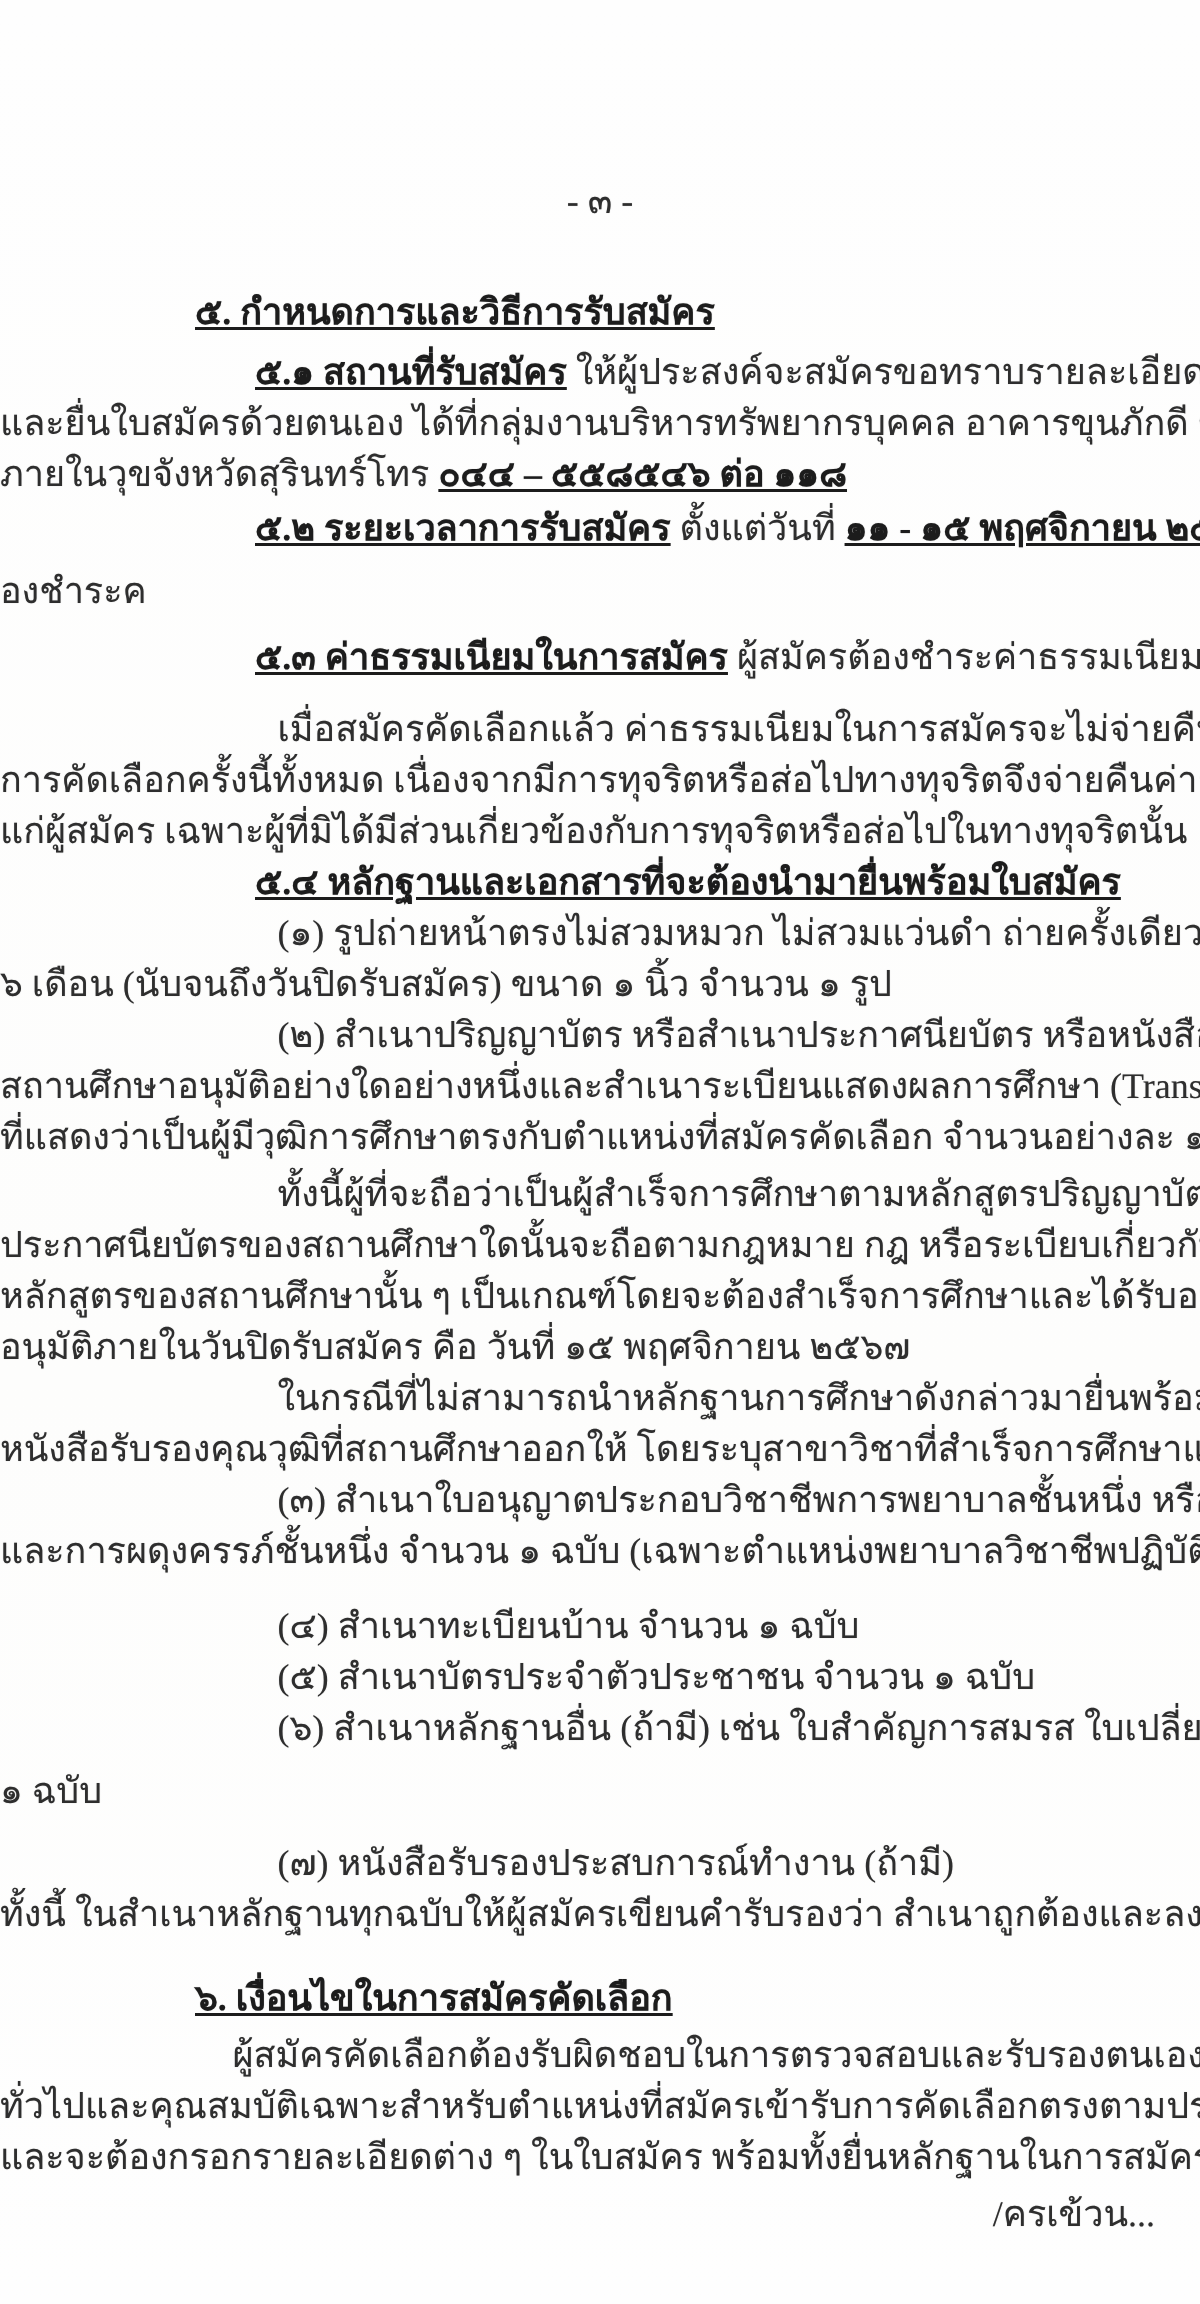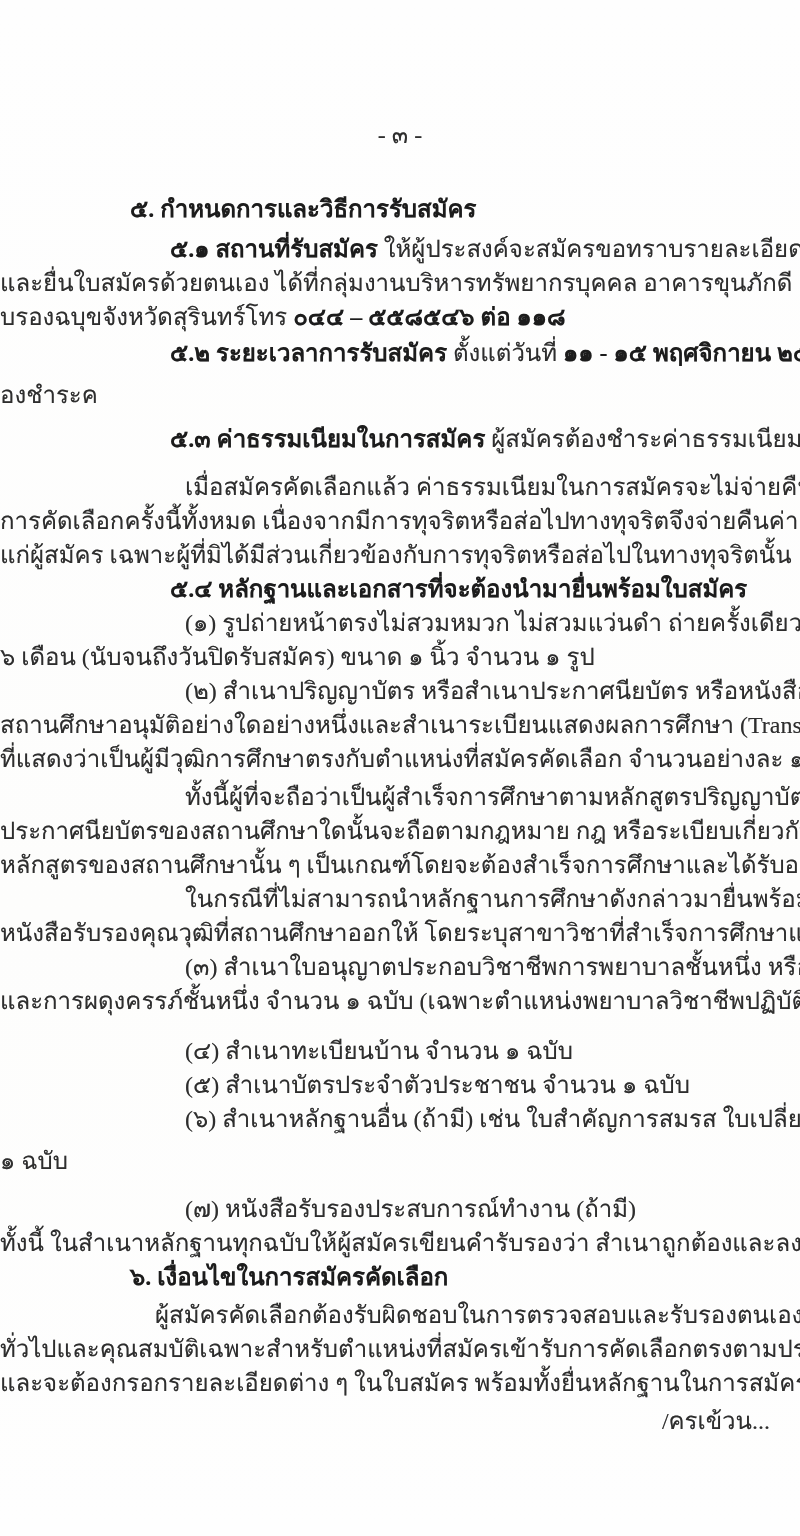--- a/index.html
+++ b/index.html
@@ -25,65 +25,67 @@
   .ln {
     font-size: 24px;
     line-height: 34px;
     color: #2e2e2e;
     white-space: nowrap;
     text-shadow: 0 0 0.6px rgba(70,70,70,0.45);
   }
   .ln .b {
     font-weight: 700;
     color: #1c1c1c;
+    text-decoration: underline;
   }
   
   .ind-center { text-align: center; }
   .ind-h      { padding-left: 130px; }
   .ind-sub    { padding-left: 170px; }
   .ind-para   { padding-left: 185px; }
   .ind-body   { padding-left: 155px; }
   .ind-flush  { padding-left: 0; }
   .ind-right  { text-align: right; padding-right: 30px; }
   .bold-line  { font-weight: 700; color: #1c1c1c; }
 </style>
 </head>
 <body>
 
 <div class="page">
   <div class="doc-body" id="doc-lines">
       <div class="ln ind-center"><span>- ๓ -</span></div>
       <div class="ln ind-h bold-line" style="margin-top: 40px;"><span class="b">๕. กำหนดการและวิธีการรับสมัคร</span></div>
       <div class="ln ind-sub" style="margin-top: 6px;"><span class="b">๕.๑ สถานที่รับสมัคร</span><span> ให้ผู้ประสงค์จะสมัครขอทราบรายละเอียดดาวน์โหลดใบสมัคร</span></div>
       <div class="ln ind-flush"><span>และยื่นใบสมัครด้วยตนเอง ได้ที่กลุ่มงานบริหารทรัพยากรบุคคล อาคารขุนภักดี ชั้น ๓ สำนักงาน</span></div>
-      <div class="ln ind-flush"><span>บรองฉบุขจังหวัดสุรินทร์โทร </span><span class="b">๐๔๔ – ๕๕๘๕๔๖ ต่อ ๑๑๘</span></div>
+      <div class="ln ind-flush"><span>ภายในวุขจังหวัดสุรินทร์โทร </span><span class="b">๐๔๔ – ๕๕๘๕๔๖ ต่อ ๑๑๘</span></div>
       <div class="ln ind-sub" style="margin-top: 2px;"><span class="b">๕.๒ ระยะเวลาการรับสมัคร</span><span> ตั้งแต่วันที่ </span><span class="b">๑๑ - ๑๕ พฤศจิกายน ๒๕๖๗</span></div>
       <div class="ln ind-flush" style="margin-top: 8px;"><span>องชำระค</span></div>
       <div class="ln ind-sub" style="margin-top: 10px;"><span class="b">๕.๓ ค่าธรรมเนียมในการสมัคร</span><span> ผู้สมัครต้องชำระค่าธรรมเนียมในการสมัคร </span></div>
       <div class="ln ind-para" style="margin-top: 14px;"><span>เมื่อสมัครคัดเลือกแล้ว ค่าธรรมเนียมในการสมัครจะไม่จ่ายคืนให้ เว้นแต่มีการยกเลิก</span></div>
       <div class="ln ind-flush"><span>การคัดเลือกครั้งนี้ทั้งหมด เนื่องจากมีการทุจริตหรือส่อไปทางทุจริตจึงจ่ายคืนค่าธรรมเนียมสมัครคัดเลือก</span></div>
       <div class="ln ind-flush"><span>แก่ผู้สมัคร เฉพาะผู้ที่มิได้มีส่วนเกี่ยวข้องกับการทุจริตหรือส่อไปในทางทุจริตนั้น</span></div>
       <div class="ln ind-sub bold-line"><span class="b">๕.๔ หลักฐานและเอกสารที่จะต้องนำมายื่นพร้อมใบสมัคร</span></div>
       <div class="ln ind-para"><span>(๑) รูปถ่ายหน้าตรงไม่สวมหมวก ไม่สวมแว่นดำ ถ่ายครั้งเดียวกันมาแล้วไม่เกิน</span></div>
       <div class="ln ind-flush"><span>๖ เดือน (นับจนถึงวันปิดรับสมัคร) ขนาด ๑ นิ้ว  จำนวน ๑ รูป</span></div>
       <div class="ln ind-para"><span>(๒) สำเนาปริญญาบัตร หรือสำเนาประกาศนียบัตร หรือหนังสือรับรองฉบับ</span></div>
       <div class="ln ind-flush"><span>สถานศึกษาอนุมัติอย่างใดอย่างหนึ่งและสำเนาระเบียนแสดงผลการศึกษา (Transcript of Records)</span></div>
       <div class="ln ind-flush"><span>ที่แสดงว่าเป็นผู้มีวุฒิการศึกษาตรงกับตำแหน่งที่สมัครคัดเลือก จำนวนอย่างละ ๑ ฉบับ</span></div>
       <div class="ln ind-para" style="margin-top: 4px;"><span>ทั้งนี้ผู้ที่จะถือว่าเป็นผู้สำเร็จการศึกษาตามหลักสูตรปริญญาบัตร หรือ</span></div>
       <div class="ln ind-flush"><span>ประกาศนียบัตรของสถานศึกษาใดนั้นจะถือตามกฎหมาย กฎ หรือระเบียบเกี่ยวกับการสำเร็จการศึกษาตาม</span></div>
       <div class="ln ind-flush"><span>หลักสูตรของสถานศึกษานั้น ๆ  เป็นเกณฑ์โดยจะต้องสำเร็จการศึกษาและได้รับอนุมัติจากผู้มีอำนาจ</span></div>
+      <div class="ln ind-flush"><span>อนุมัติภายในวันปิดรับสมัคร คือ วันที่ ๑๕ พฤศจิกายน ๒๕๖๗</span></div>
       <div class="ln ind-para"><span>ในกรณีที่ไม่สามารถนำหลักฐานการศึกษาดังกล่าวมายื่นพร้อมใบสมัครได้ให้นำ</span></div>
       <div class="ln ind-flush"><span>หนังสือรับรองคุณวุฒิที่สถานศึกษาออกให้  โดยระบุสาขาวิชาที่สำเร็จการศึกษาและวันที่ที่ได้รับอนุมัติ</span></div>
       <div class="ln ind-para"><span>(๓) สำเนาใบอนุญาตประกอบวิชาชีพการพยาบาลชั้นหนึ่ง หรือการพยาบาล</span></div>
       <div class="ln ind-flush"><span>และการผดุงครรภ์ชั้นหนึ่ง จำนวน ๑ ฉบับ (เฉพาะตำแหน่งพยาบาลวิชาชีพปฏิบัติการ)</span></div>
       <div class="ln ind-para" style="margin-top: 16px;"><span>(๔) สำเนาทะเบียนบ้าน จำนวน ๑ ฉบับ</span></div>
       <div class="ln ind-para"><span>(๕) สำเนาบัตรประจำตัวประชาชน จำนวน ๑ ฉบับ</span></div>
       <div class="ln ind-para"><span>(๖) สำเนาหลักฐานอื่น (ถ้ามี) เช่น ใบสำคัญการสมรส ใบเปลี่ยนชื่อ – สกุล อย่างละ</span></div>
       <div class="ln ind-flush" style="margin-top: 8px;"><span>๑ ฉบับ</span></div>
       <div class="ln ind-para" style="margin-top: 14px;"><span>(๗) หนังสือรับรองประสบการณ์ทำงาน (ถ้ามี)</span></div>
       <div class="ln ind-flush"><span>ทั้งนี้ ในสำเนาหลักฐานทุกฉบับให้ผู้สมัครเขียนคำรับรองว่า สำเนาถูกต้องและลงชื่อกำกับไว้ด้วย</span></div>
-      <div class="ln ind-h bold-line" style=""><span class="b">๖. เงื่อนไขในการสมัครคัดเลือก</span></div>
+      <div class="ln ind-h bold-line" style="margin-top: 22px;"><span class="b">๖. เงื่อนไขในการสมัครคัดเลือก</span></div>
       <div class="ln ind-body" style="margin-top: 4px;"><span>ผู้สมัครคัดเลือกต้องรับผิดชอบในการตรวจสอบและรับรองตนเองว่าเป็นผู้มีคุณสมบัติ</span></div>
       <div class="ln ind-flush"><span>ทั่วไปและคุณสมบัติเฉพาะสำหรับตำแหน่งที่สมัครเข้ารับการคัดเลือกตรงตามประกาศรับสมัครคัดเลือก</span></div>
       <div class="ln ind-flush"><span>และจะต้องกรอกรายละเอียดต่าง ๆ ในใบสมัคร พร้อมทั้งยื่นหลักฐานในการสมัครคัดเลือกให้ถูกต้อง</span></div>
       <div class="ln ind-right" style="margin-top: 4px;"><span>/ครเข้วน...</span></div>
     </div>
 </div>
 
 </body></html>

